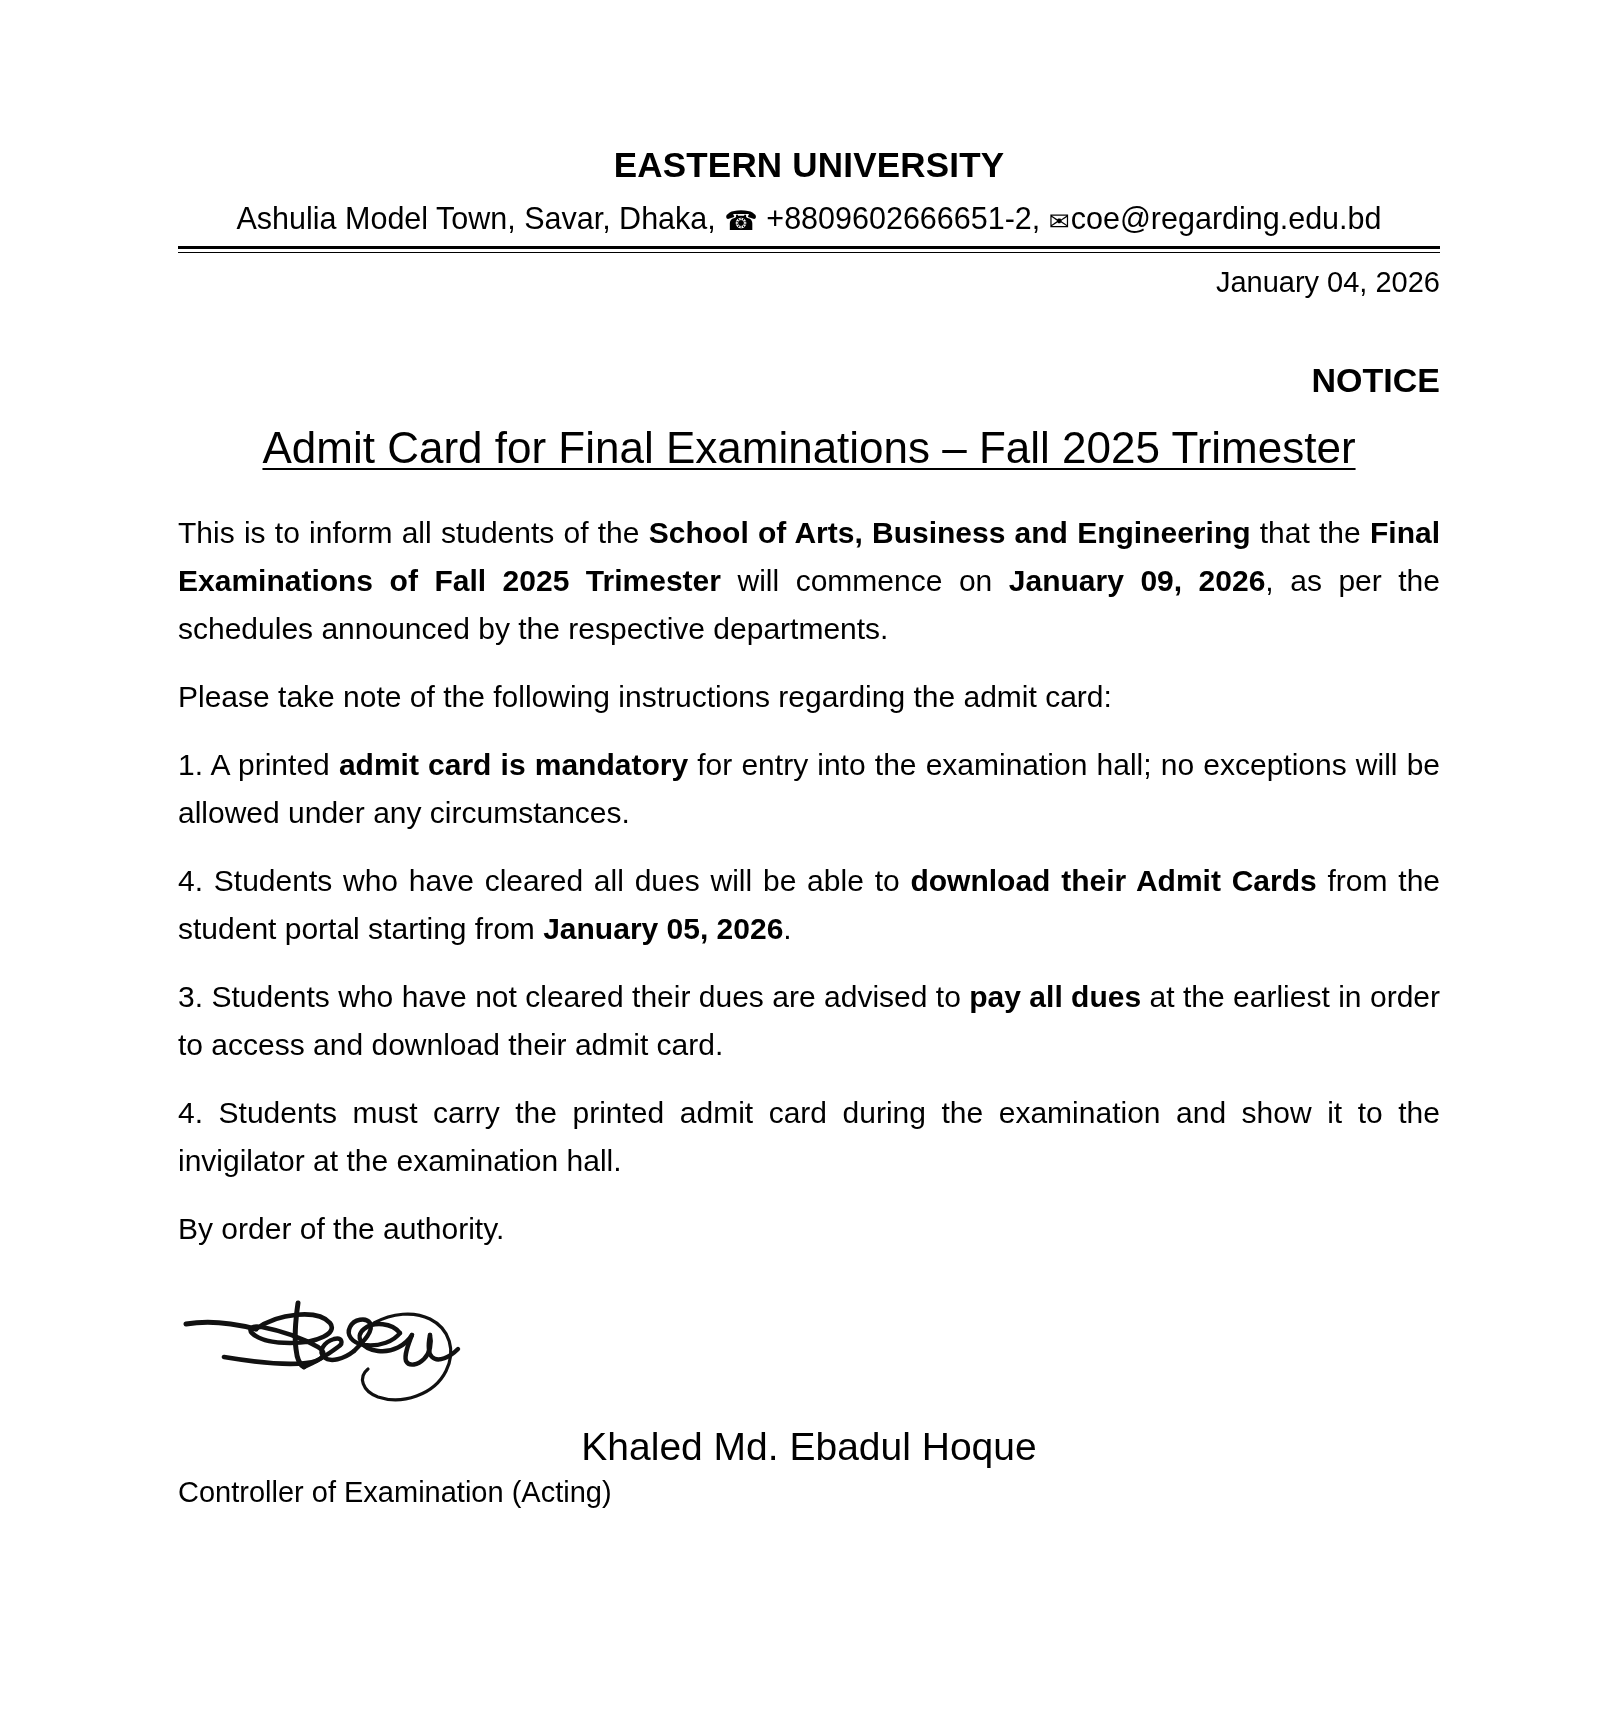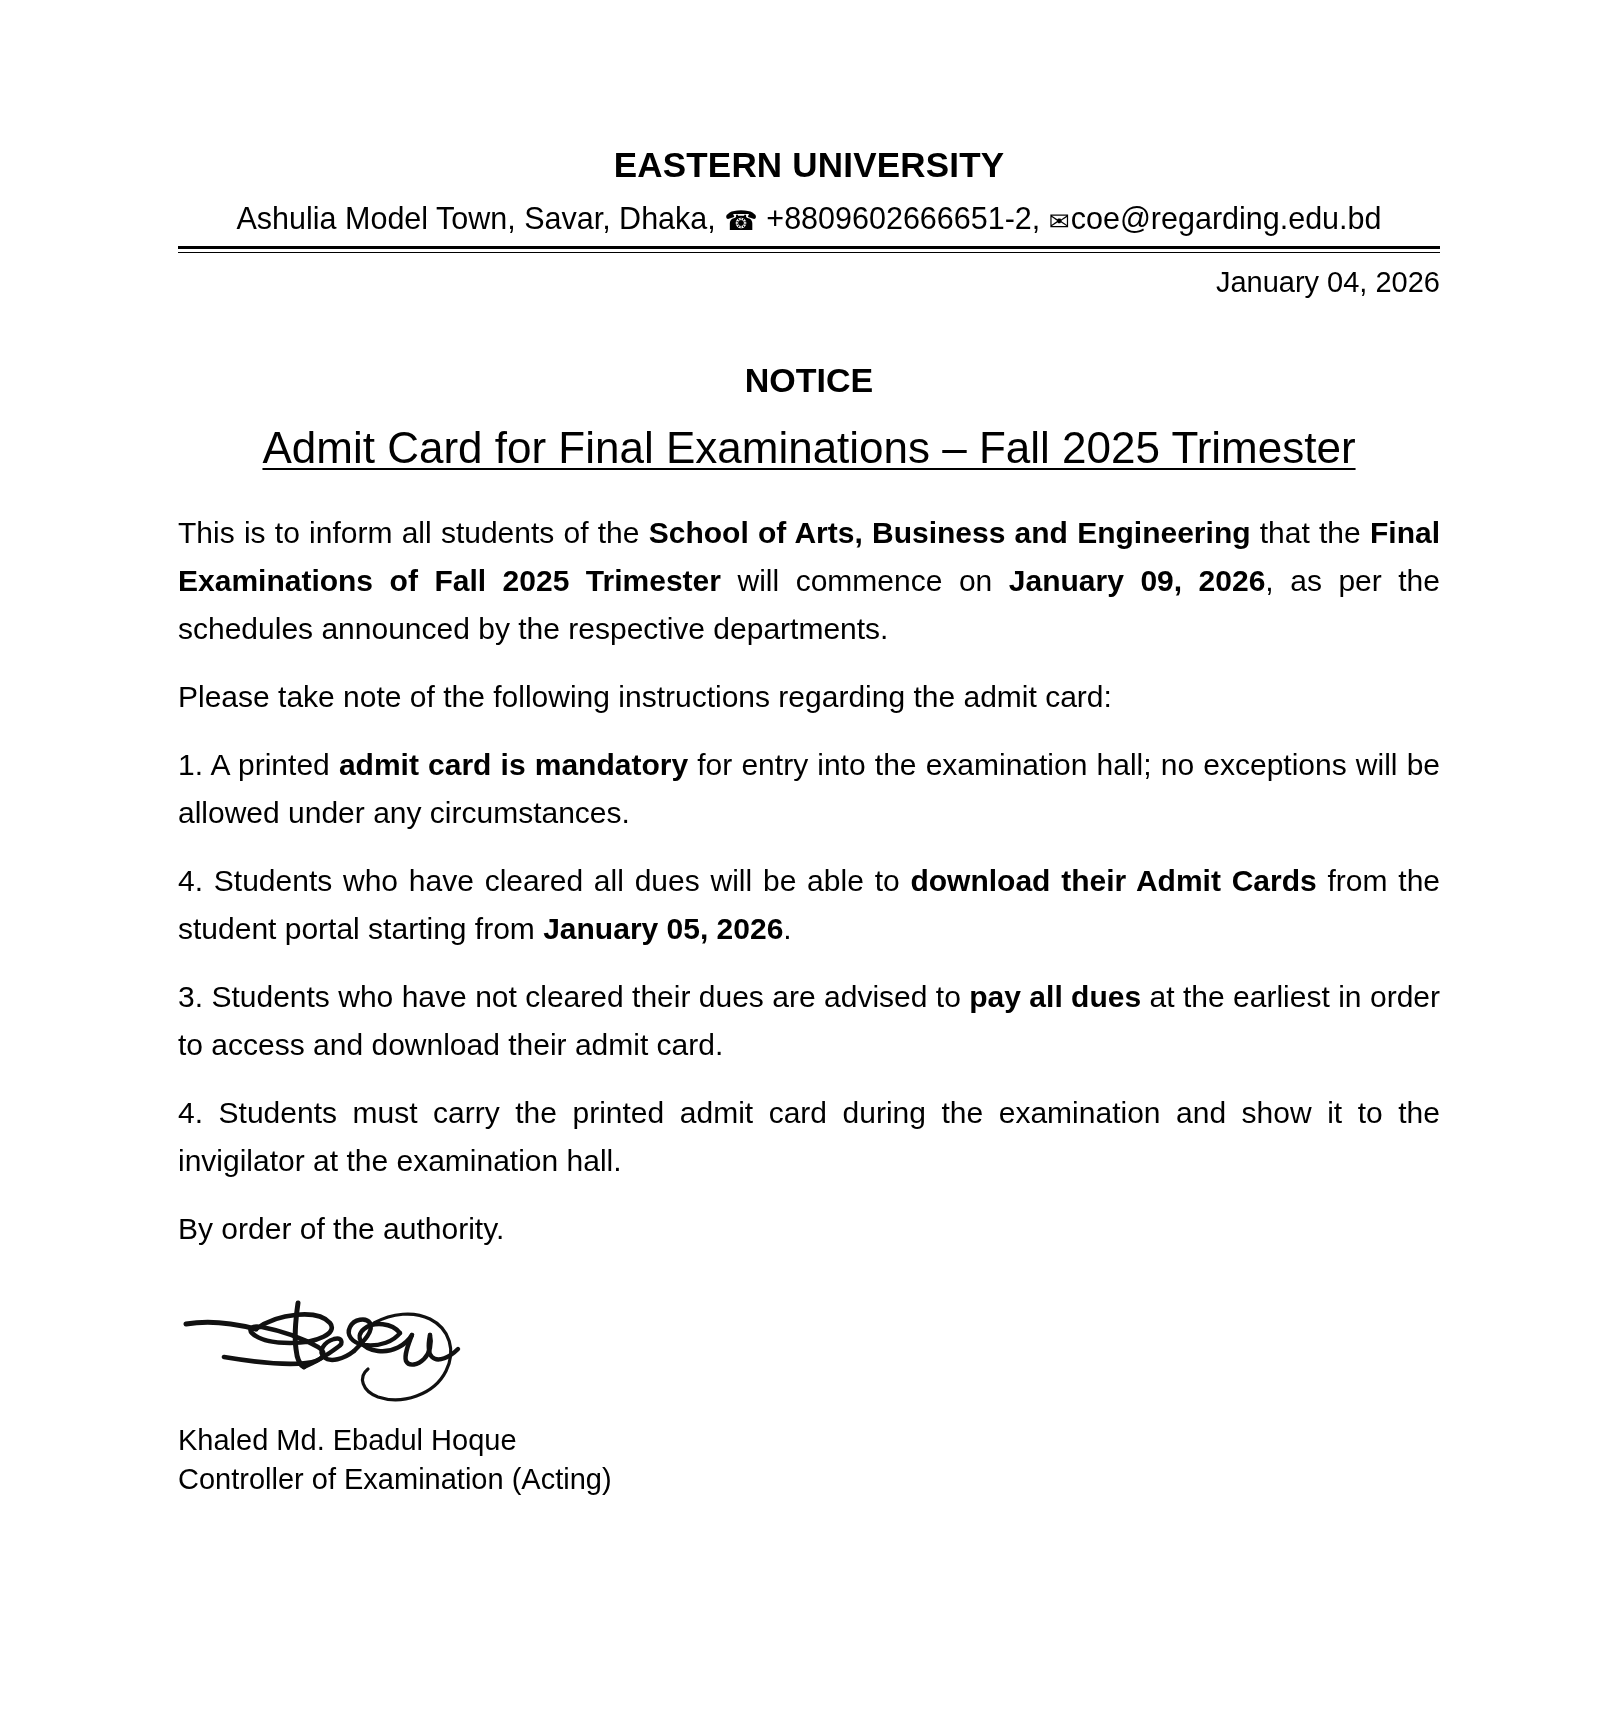--- a/index.html
+++ b/index.html
@@ -76,20 +76,21 @@
 
   
   .title-block {
     padding-top: 60px;
     text-align: center;
   }
   .notice-title {
     font-size: 34px;
     font-weight: bold;
     line-height: 1.2;
+    text-align: right;
   }
   .notice-subtitle {
     font-size: 44px;
     line-height: 1.35;
     padding-top: 17px;
   }
   .notice-subtitle .u {
     text-decoration: underline;
     text-underline-offset: 5px;
     text-decoration-thickness: 2px;
@@ -110,22 +111,23 @@
 
   
   .sign-block { padding-top: 34px; }
   .sign-img {
     width: 385px;
     height: 120px;
     display: block;
   }
   .signatory {
     padding-top: 14px;
-    font-size: 29px;
+    font-size: 39px;
     line-height: 1.33;
+    text-align: center;
   }
   .signatory-role {
     font-size: 29px;
     line-height: 1.33;
   }
 </style>
 </head>
 <body>
 
 <div class="page">

